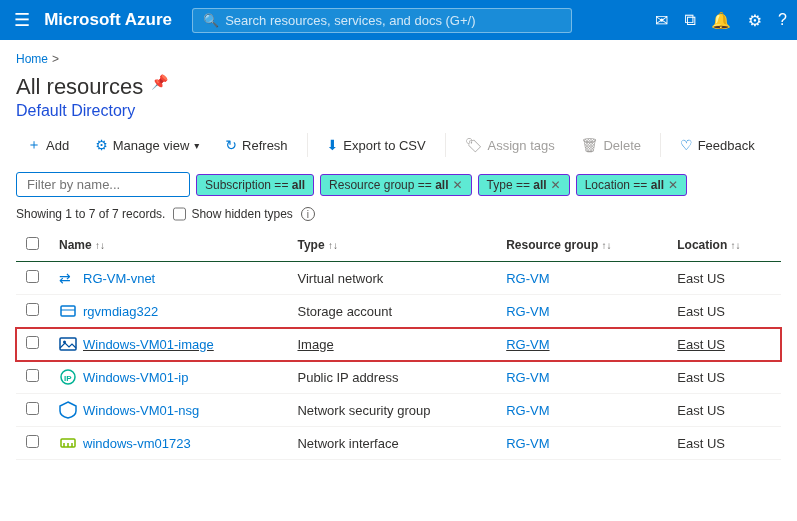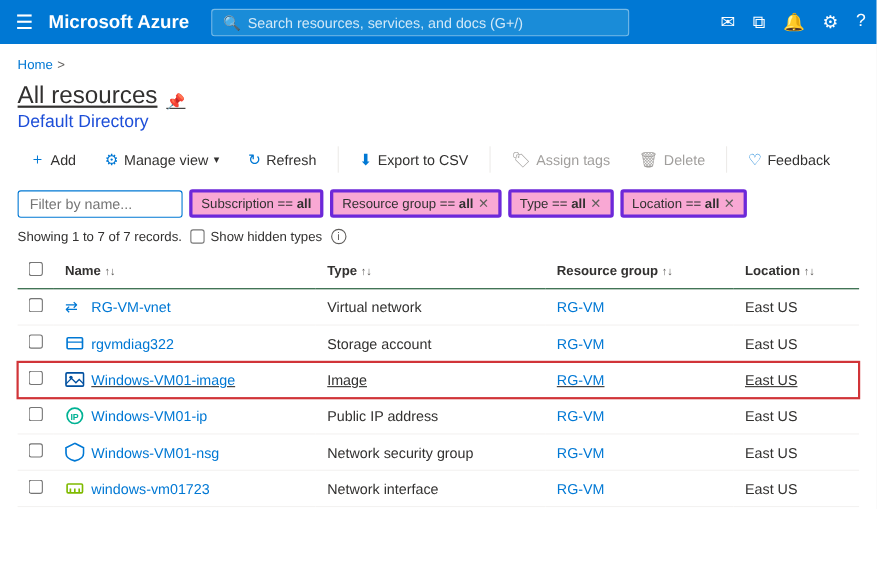--- a/index.html
+++ b/index.html
@@ -72,24 +72,23 @@
       color: #0078d4;
       margin-bottom: 8px;
       display: flex;
       gap: 4px;
     }
     .breadcrumb-sep { color: #605e5c; }
 
     
     .page-title-area {
       display: flex;
-      align-items: flex-end;
+      align-items: flex-start;
       gap: 8px;
       margin-bottom: 2px;
-      text-decoration: underline;
     }
     .page-title {
       font-size: 22px;
       font-weight: 300;
       color: #323130;
     }
     .pin-icon { color: #605e5c; font-size: 14px; cursor: pointer; }
     .page-subtitle {
       font-size: 16px;
       color: #1d4ed8;
@@ -135,28 +134,28 @@
       margin-bottom: 10px;
       flex-wrap: wrap;
     }
     .filter-input {
       border: 1px solid #0078d4;
       border-radius: 3px;
       padding: 4px 10px;
       font-size: 13px;
       color: #605e5c;
       outline: none;
-      width: 150px;
+      width: 174px;
     }
     .filter-tag {
       display: flex;
       align-items: center;
       gap: 4px;
-      background: #f9a8d4;
-      border: 3px solid #6d28d9;
+      background: #5eead4;
+      border: 1px solid #6d28d9;
       border-radius: 3px;
       padding: 3px 8px;
       font-size: 12px;
       cursor: pointer;
     }
     .filter-tag .close { color: #605e5c; font-size: 12px; cursor: pointer; }
     .filter-tag strong { font-weight: 600; }
 
     
     .records-info {

